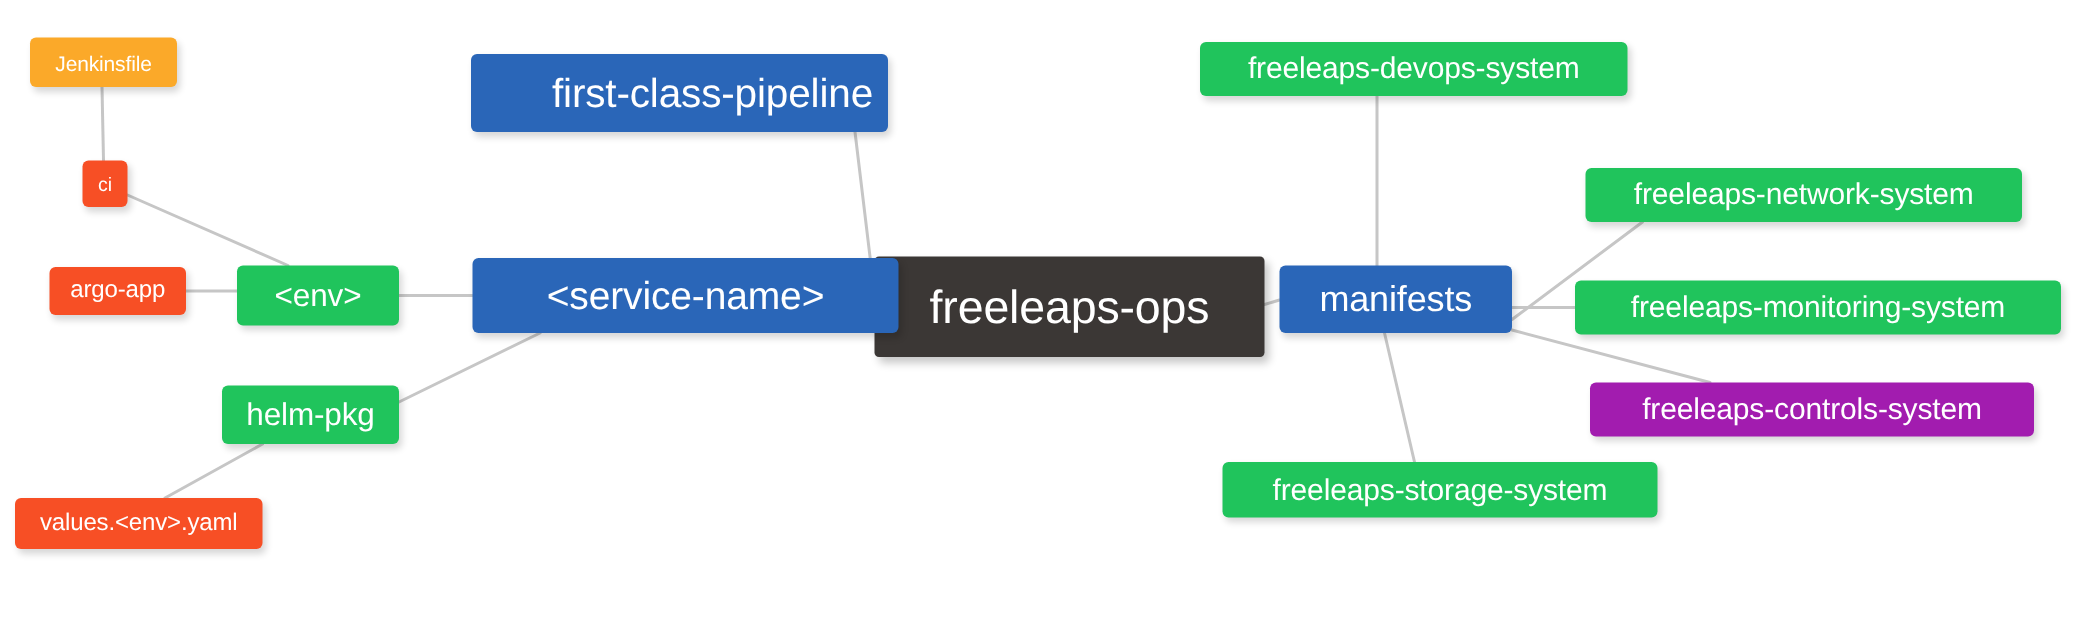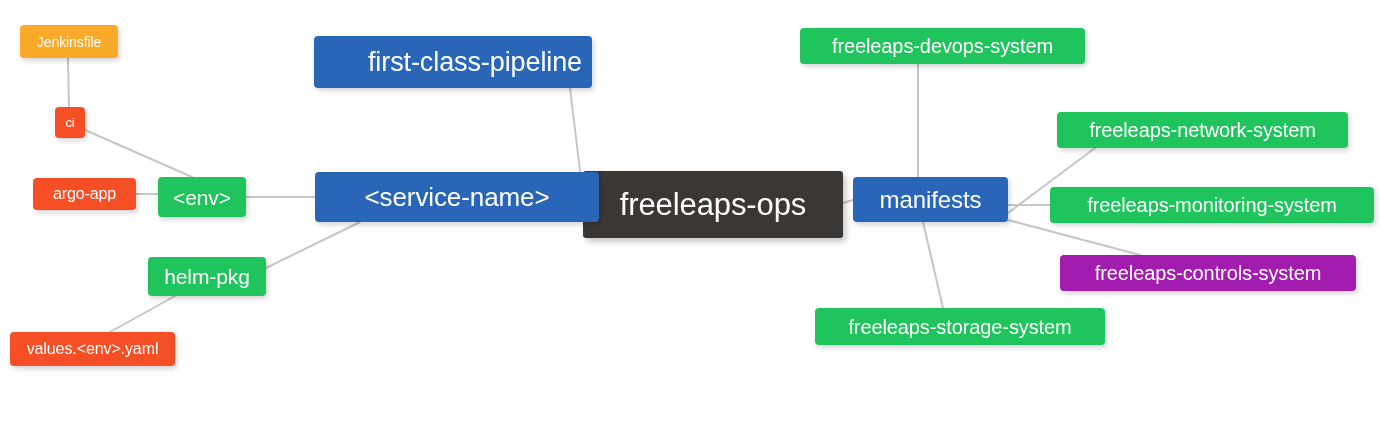--- a/index.html
+++ b/index.html
@@ -78,33 +78,33 @@
       </div>
       <div class="mm-node" style="left: 314px; top: 36px; width: 278px; height: 52px; background: rgb(42, 102, 184); font-size: 27px; padding-left: 44px;">
         <span class="mm-label">first-class-pipeline</span>
       </div>
       <div class="mm-node" style="left: 315px; top: 172px; width: 284px; height: 50px; background: rgb(42, 102, 184); font-size: 26px;">
         <span class="mm-label">&lt;service-name&gt;</span>
       </div>
       <div class="mm-node" style="left: 853px; top: 177px; width: 155px; height: 45px; background: rgb(42, 102, 184); font-size: 24px;">
         <span class="mm-label">manifests</span>
       </div>
-      <div class="mm-node" style="left: 158px; top: 177px; width: 88px; height: 40px; background: rgb(32, 196, 92); font-size: 21px;">
+      <div class="mm-node" style="left: 158px; top: 177px; width: 108px; height: 40px; background: rgb(32, 196, 92); font-size: 21px;">
         <span class="mm-label">&lt;env&gt;</span>
       </div>
       <div class="mm-node" style="left: 148px; top: 257px; width: 118px; height: 39px; background: rgb(32, 196, 92); font-size: 21px;">
         <span class="mm-label">helm-pkg</span>
       </div>
       <div class="mm-node" style="left: 55px; top: 107px; width: 30px; height: 31px; background: rgb(247, 79, 37); font-size: 13px;">
         <span class="mm-label">ci</span>
       </div>
       <div class="mm-node" style="left: 20px; top: 25px; width: 98px; height: 33px; background: rgb(251, 169, 41); font-size: 14px;">
         <span class="mm-label">Jenkinsfile</span>
       </div>
-      <div class="mm-node" style="left: 33px; top: 178px; width: 103px; height: 32px; background: rgb(247, 79, 37); font-size: 16px;">
+      <div class="mm-node" style="left: 33px; top: 178px; width: 91px; height: 32px; background: rgb(247, 79, 37); font-size: 16px;">
         <span class="mm-label">argo-app</span>
       </div>
       <div class="mm-node" style="left: 10px; top: 332px; width: 165px; height: 34px; background: rgb(247, 79, 37); font-size: 16px;">
         <span class="mm-label">values.&lt;env&gt;.yaml</span>
       </div>
       <div class="mm-node" style="left: 800px; top: 28px; width: 285px; height: 36px; background: rgb(32, 196, 92); font-size: 20px;">
         <span class="mm-label">freeleaps-devops-system</span>
       </div>
       <div class="mm-node" style="left: 1057px; top: 112px; width: 291px; height: 36px; background: rgb(32, 196, 92); font-size: 20px;">
         <span class="mm-label">freeleaps-network-system</span>

